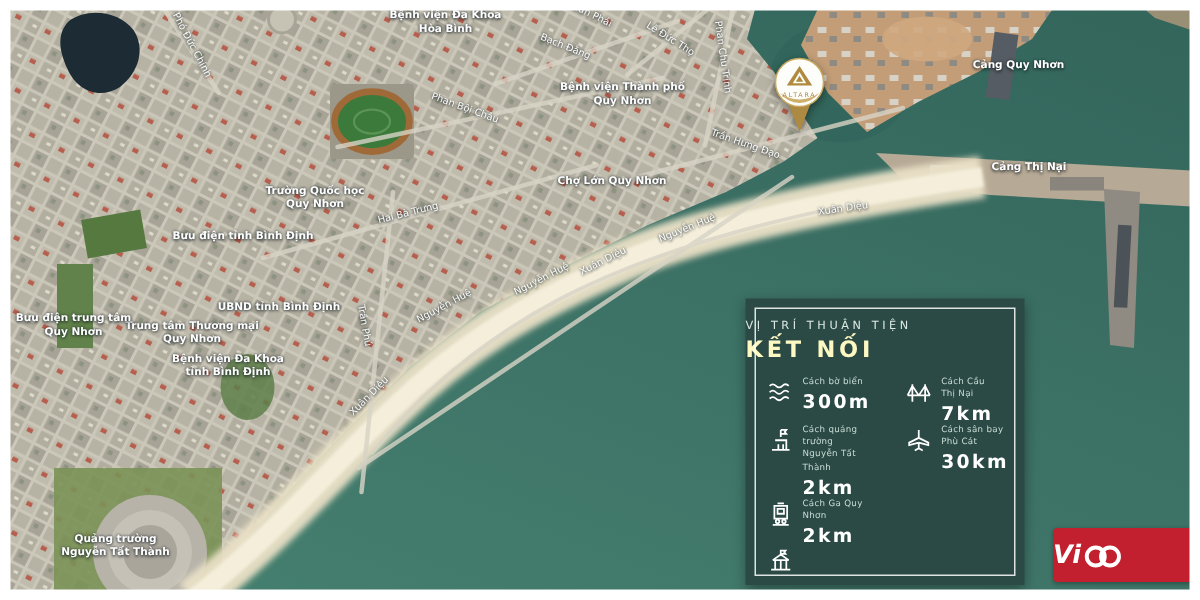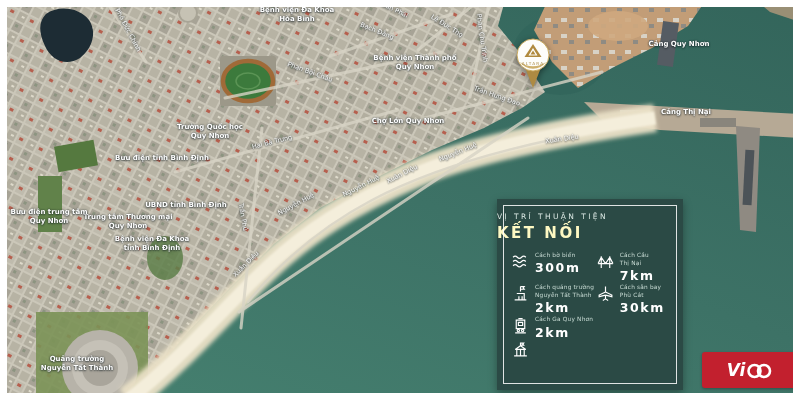--- a/index.html
+++ b/index.html
@@ -19,30 +19,30 @@
        filter:drop-shadow(0 2px 3px rgba(0,0,0,.45));}
 
   
   .panel{position:absolute;left:497px;top:199px;width:186px;height:191px;z-index:40;
          background:#2b4a45;box-shadow:0 3px 8px rgba(0,0,0,.35);color:#fff;}
   .panel::after{content:"";position:absolute;inset:6px;border:1px solid rgba(255,255,255,.85);pointer-events:none;}
   .panel-head{padding-top:13px;}
   .panel-sub{font-size:7.5px;letter-spacing:2.4px;color:#dce9e4;}
   .panel-title{font-size:15px;font-weight:700;letter-spacing:2.5px;color:#fef9c3;margin-top:3px;}
   .panel-grid{display:grid;grid-template-columns:1.04fr .96fr;grid-template-rows:repeat(4,1fr);
-              grid-auto-flow:column;padding:9px 8px 10px 15px;height:132px;box-sizing:border-box;column-gap:0;}
+              grid-auto-flow:column;padding:9px 8px 10px 15px;height:132px;box-sizing:border-box;column-gap:16px;}
   .item{display:flex;gap:6px;align-items:flex-start;}
   .item-icon{width:17px;height:17px;flex:none;margin-top:2px;color:#fff;}
   .item-icon svg{width:100%;height:100%;display:block;}
   .item-label{font-size:5.8px;color:#c9dcd5;line-height:1.4;letter-spacing:.2px;}
   .item-value{font-size:12.5px;font-weight:700;letter-spacing:1.6px;color:#fff;margin-top:1px;}
 
   
   .vico{position:absolute;left:702px;top:352px;width:96px;height:36px;z-index:45;
-        background:#c2202e;border-radius:3px;display:flex;align-items:center;justify-content:center;gap:1px;
+        background:#c2202e;border-radius:3px;display:flex;align-items:center;justify-content:flex-start;gap:1px;
         box-shadow:0 1px 3px rgba(0,0,0,.3);}
   .vico-vi{color:#fff;font-size:17px;font-weight:700;font-style:italic;letter-spacing:0;}
   .vico svg{display:block;margin-top:2px;}
 </style>
 </head>
 <body>
 
 <div class="stage">
 
   <svg class="map-svg" width="800" height="400" viewBox="0 0 800 400">

